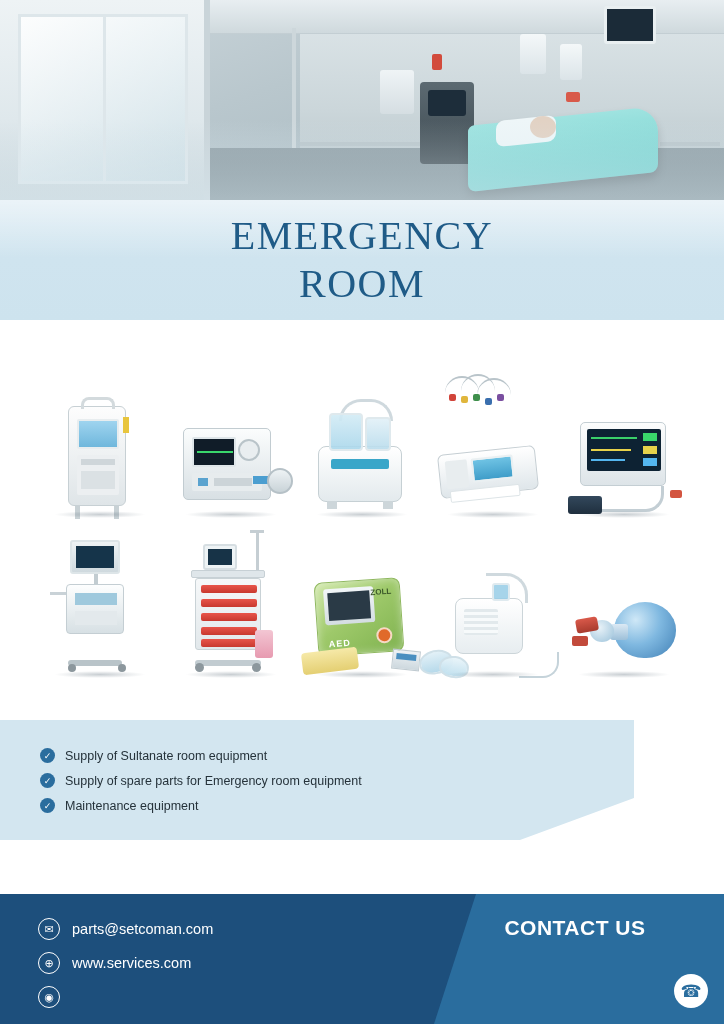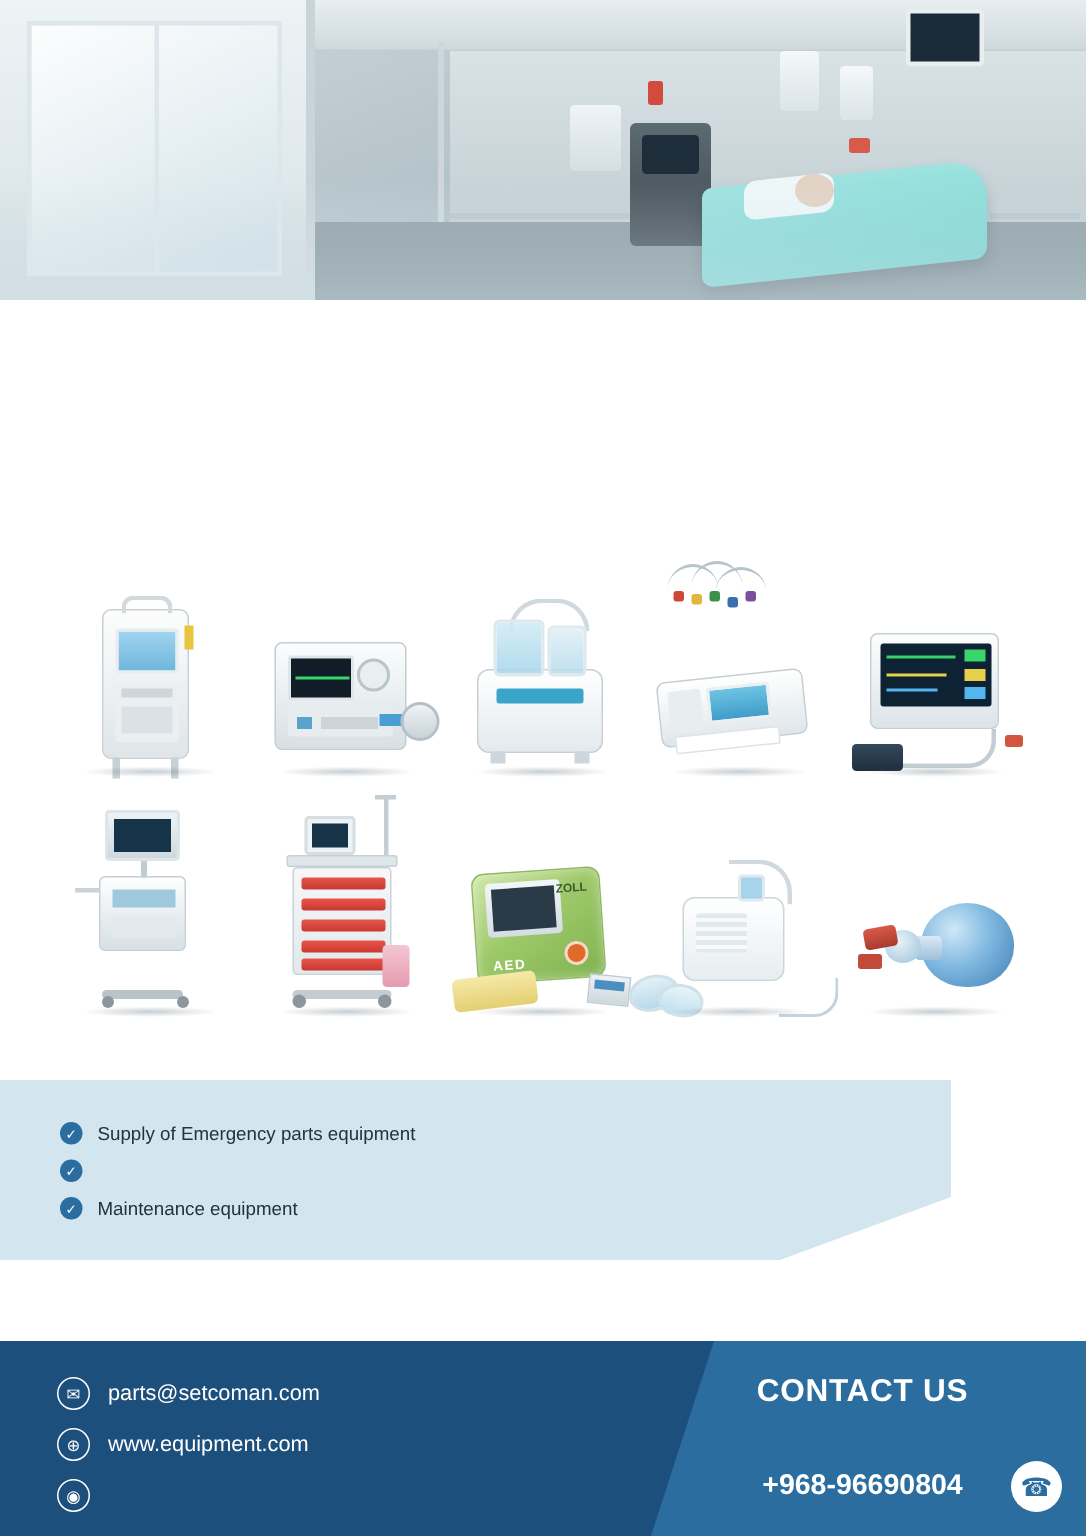--- a/index.html
+++ b/index.html
@@ -363,20 +363,25 @@
     <div class="redbits2"></div>
     <div class="monitor"></div>
     <div class="cart"></div>
     <div class="bed"></div>
     <div class="pillow"></div>
     <div class="head"></div>
     <div class="hero-overlay"></div>
   </div>
 
 
+  <div class="title-band">
+    <div class="glossy"></div>
+    <div class="title-line">EMERGENCY</div>
+    <div class="title-line">ROOM</div>
+  </div>
 
   <div class="products">
 
     <div class="prow r1">
 
       <div class="pcell">
         <div class="pump">
           <div class="hand"></div>
           <div class="scr"></div>
           <div class="pad"></div>
@@ -519,46 +524,46 @@
       </div>
 
     </div>
   </div>
 
   <div class="services">
     <div class="bg"></div>
     <div class="svc-list">
       <div class="svc-item">
         <span class="svc-check">✓</span>
-        <span class="svc-text">Supply of Emergency parts equipment</span>
+        <span class="svc-text">Supply of Sultanate room equipment</span>
       </div>
       <div class="svc-item">
         <span class="svc-check">✓</span>
+        <span class="svc-text">Supply of spare parts for Emergency room equipment</span>
       </div>
       <div class="svc-item">
         <span class="svc-check">✓</span>
         <span class="svc-text">Maintenance equipment</span>
       </div>
     </div>
   </div>
 
   <div class="footer">
     <div class="rightpanel"></div>
     <div class="contact-title">CONTACT US</div>
-    <div class="phone-line">+968-96690804</div>
     <div class="phone-bubble">☎</div>
 
     <div class="contact-list">
       <div class="c-item">
         <span class="c-ico">✉</span>
         <span class="c-text">parts@setcoman.com</span>
       </div>
       <div class="c-item">
         <span class="c-ico">⊕</span>
-        <span class="c-text">www.equipment.com</span>
+        <span class="c-text">www.services.com</span>
       </div>
       <div class="c-item">
         <span class="c-ico">◉</span>
       </div>
     </div>
   </div>
 
 </div>
 
 </body></html>

